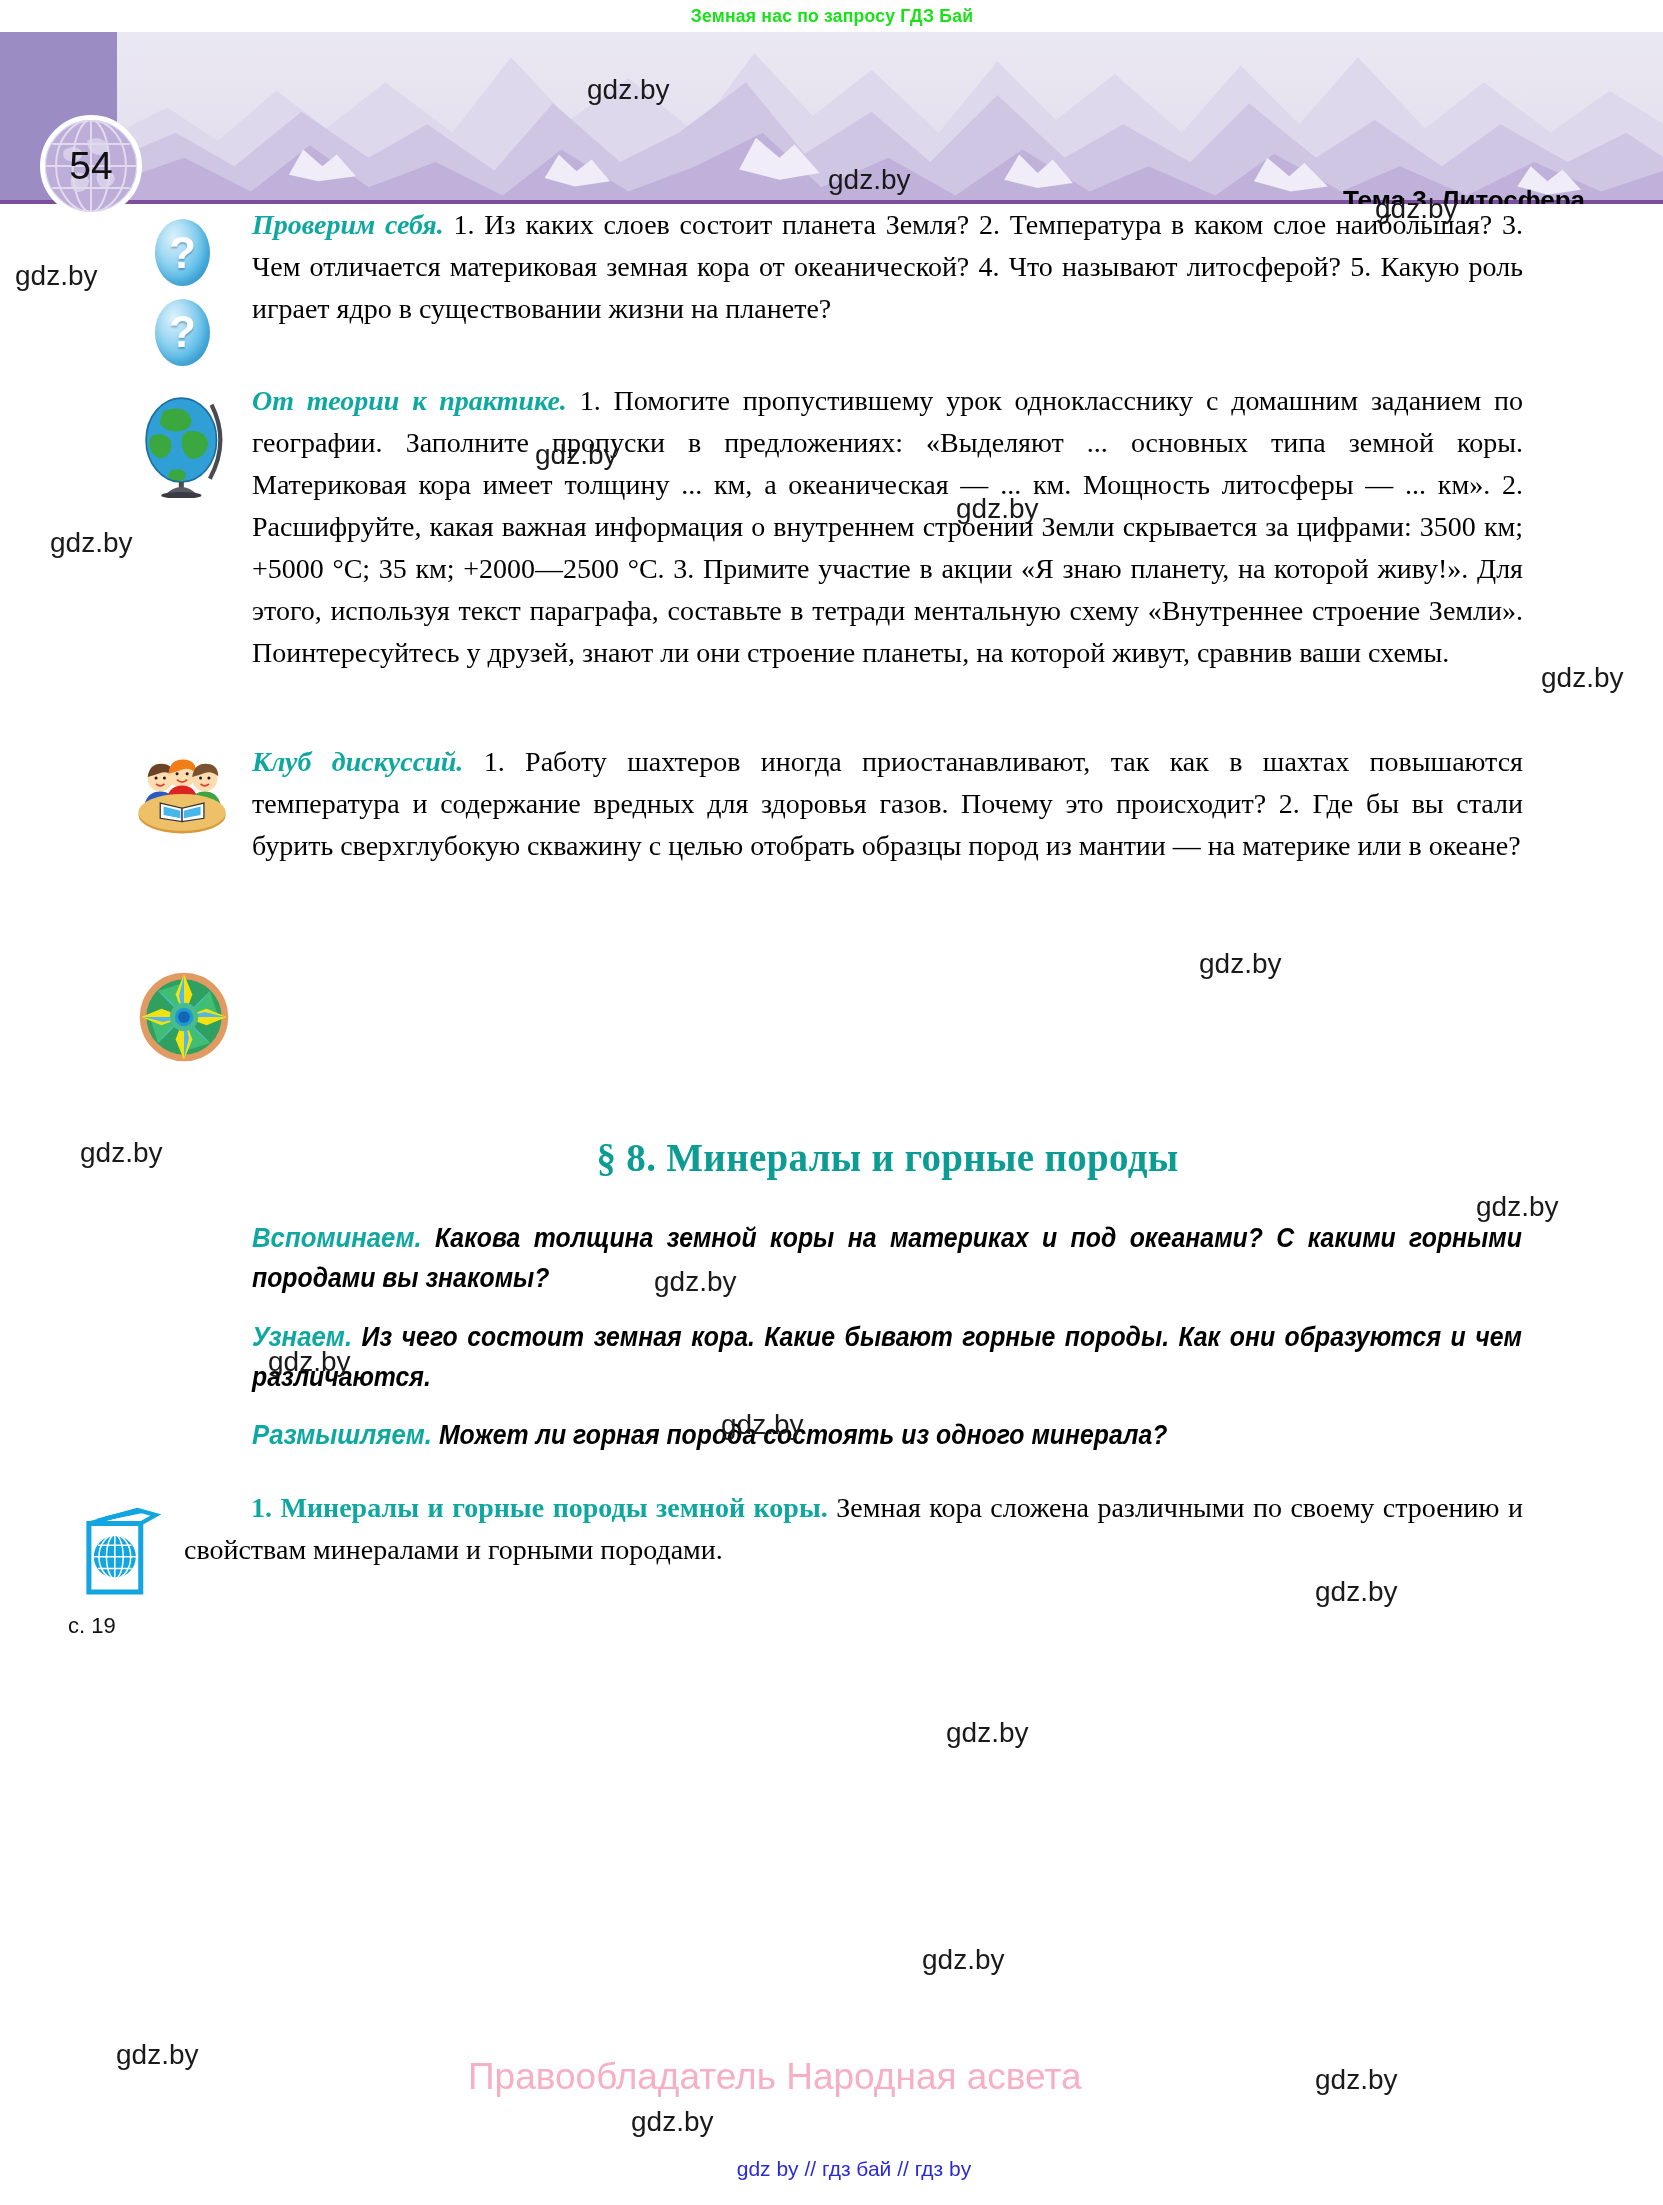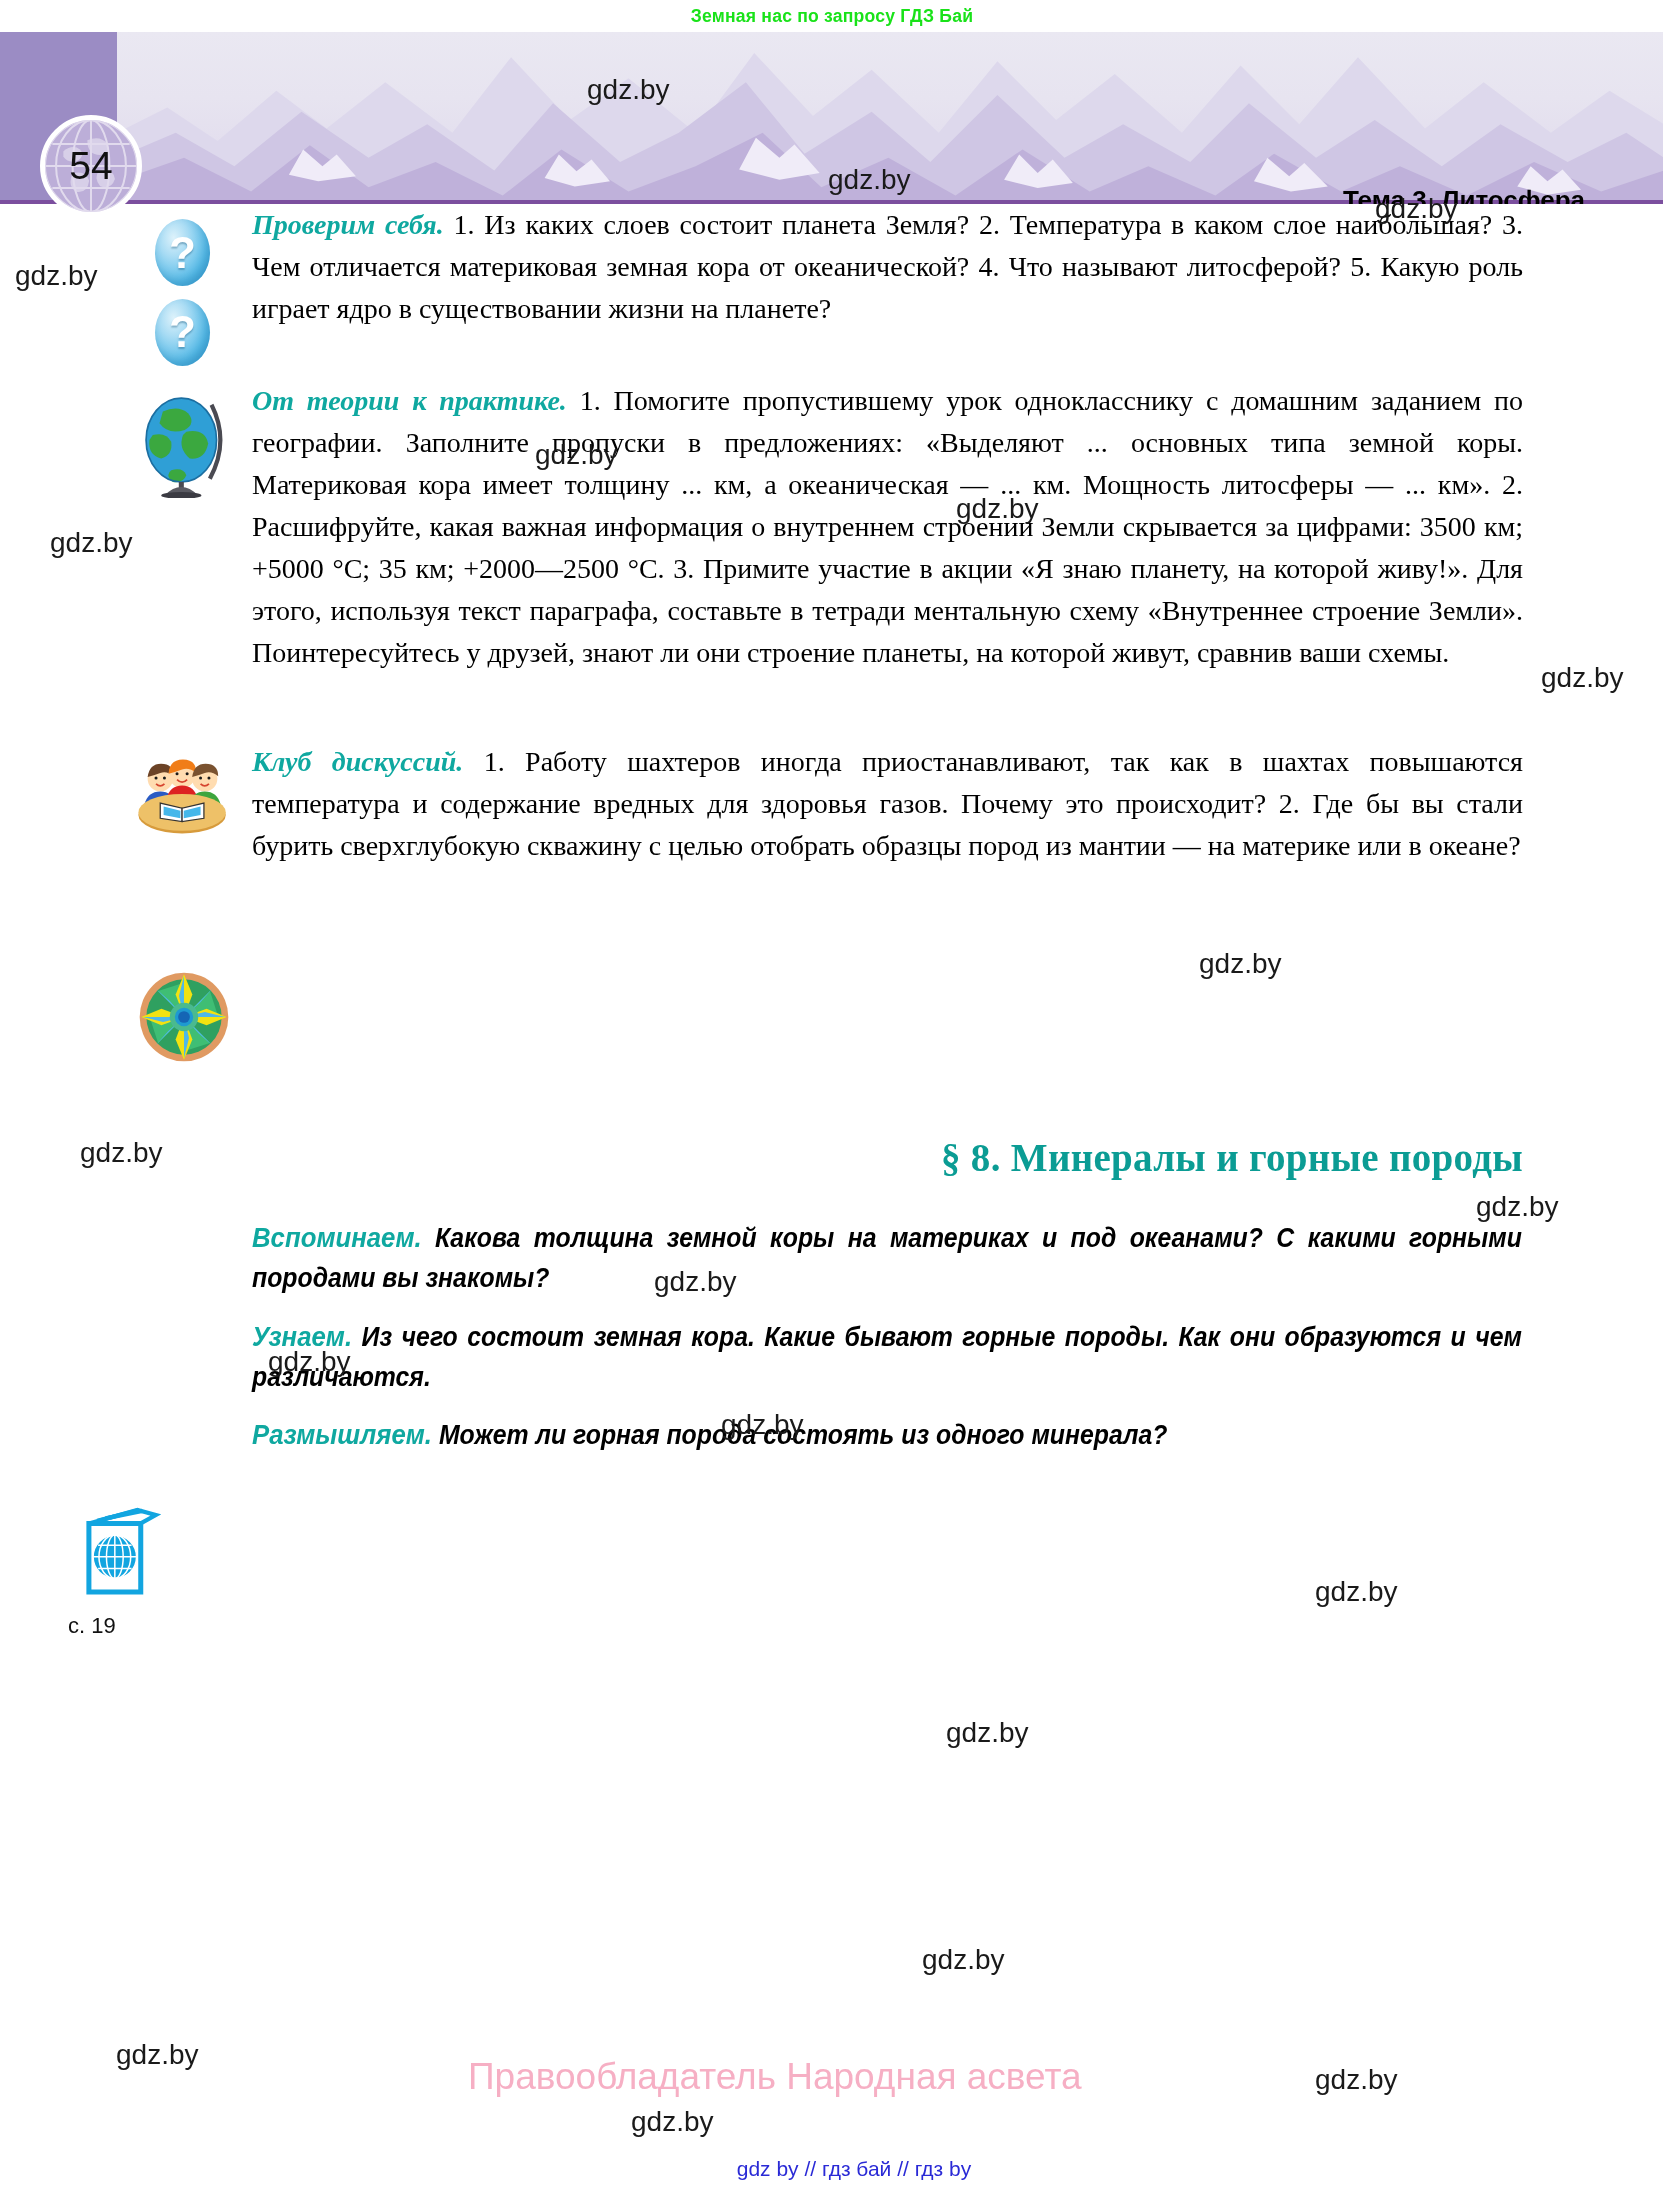--- a/index.html
+++ b/index.html
@@ -148,21 +148,21 @@
     color: #ffffff;
     font-family: "Liberation Sans", sans-serif;
     font-weight: bold;
     font-size: 44px;
     line-height: 1;
     text-shadow: 0 1.7px 1.7px rgba(0,70,110,.35);
   }
 
   
   .section-heading {
-    text-align: right;
+    text-align: center;
     color: #0b9c94;
     font-weight: bold;
     font-size: 39px;
     letter-spacing: 0.3px;
   }
 
   
   .intro {
     font-family: "Liberation Sans Narrow", "Liberation Sans", sans-serif;
     font-style: italic;
@@ -420,20 +420,23 @@
           <ellipse cx="51" cy="62" rx="10" ry="26"></ellipse>
           <ellipse cx="51" cy="62" rx="19" ry="26"></ellipse>
           <line x1="25" y1="62" x2="77" y2="62"></line>
           <line x1="31" y1="48" x2="71" y2="48"></line>
           <line x1="31" y1="76" x2="71" y2="76"></line>
           <line x1="51" y1="36" x2="51" y2="88"></line>
         </g>
       </g>
     </svg>
     <div class="page-ref" style="left:68px; top:126px;">с. 19</div>
+    <div class="col" style="left:184px; width:1339px; top:0;">
+      <p class="para" style="text-indent:67px;"><span class="lead" style="font-style:normal;">1. Минералы и горные породы земной коры.</span><span> Земная кора сложена различными по своему строению и свойствам минералами и горными породами.</span></p>
+    </div>
   </div>
 
 </div>
 
 <div class="wm" style="left:587px;  top:74px;">gdz.by</div>
 <div class="wm" style="left:828px;  top:164px;">gdz.by</div>
 <div class="wm" style="left:1375px; top:193px;">gdz.by</div>
 <div class="wm" style="left:15px;   top:260px;">gdz.by</div>
 <div class="wm" style="left:535px;  top:439px;">gdz.by</div>
 <div class="wm" style="left:956px; top:493px;">gdz.by</div>

